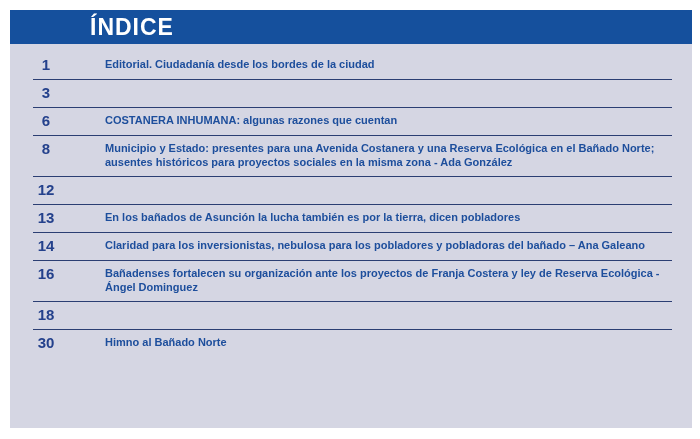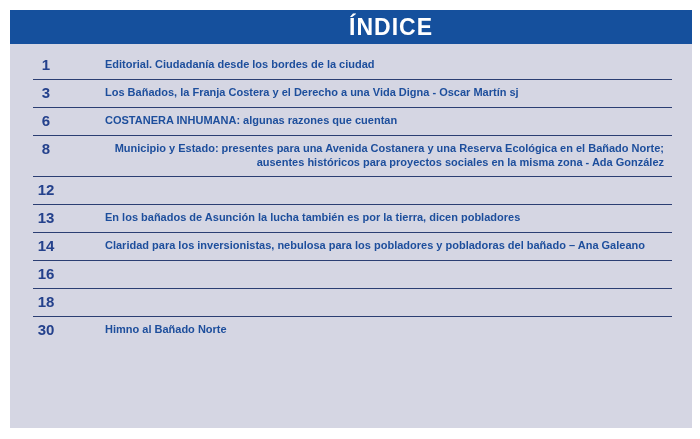--- a/index.html
+++ b/index.html
@@ -24,21 +24,20 @@
     background: #15509d;
   }
   .header-bar .title {
     margin: 0;
     padding-left: 80px;
     line-height: 34px;
     font-size: 23px;
     font-weight: 700;
     letter-spacing: 1px;
     color: #ffffff;
-    text-align: center;
   }
   .toc-panel {
     position: absolute;
     left: 10px;
     top: 44px;
     width: 682px;
     height: 384px;
     background: #d5d6e3;
     overflow: hidden;
   }
@@ -62,21 +61,20 @@
     color: #24418c;
     line-height: 14px;
   }
   .toc-title {
     margin-left: 46px;
     padding-right: 8px;
     font-size: 11px;
     font-weight: 700;
     color: #1d4e9c;
     line-height: 13.5px;
-    text-align: right;
   }
 </style>
 </head>
 <body>
 
 <div class="page">
 
   <div class="header-bar">
     <h1 class="title">ÍNDICE</h1>
   </div>
@@ -84,21 +82,20 @@
   <div class="toc-panel">
     <div class="toc-list">
 
       <div class="toc-row">
         <div class="toc-num">1</div>
         <div class="toc-title">Editorial. Ciudadanía desde los bordes de la ciudad</div>
       </div>
 
       <div class="toc-row">
         <div class="toc-num">3</div>
-        <div class="toc-title">Los Bañados, la Franja Costera y el Derecho a una Vida Digna - Oscar Martín sj</div>
       </div>
 
       <div class="toc-row">
         <div class="toc-num">6</div>
         <div class="toc-title">COSTANERA INHUMANA: algunas razones que cuentan</div>
       </div>
 
       <div class="toc-row">
         <div class="toc-num">8</div>
         <div class="toc-title">Municipio y Estado: presentes para una Avenida Costanera y una Reserva Ecológica en el Bañado Norte; ausentes históricos para proyectos sociales en la misma zona - Ada González</div>
@@ -115,20 +112,21 @@
         <div class="toc-title">En los bañados de Asunción la lucha también es por la tierra, dicen pobladores</div>
       </div>
 
       <div class="toc-row">
         <div class="toc-num">14</div>
         <div class="toc-title">Claridad para los inversionistas, nebulosa para los pobladores y pobladoras del bañado – Ana Galeano</div>
       </div>
 
       <div class="toc-row">
         <div class="toc-num">16</div>
+        <div class="toc-title">Bañadenses fortalecen su organización ante los proyectos de Franja Costera y ley de Reserva Ecológica - Ángel Dominguez</div>
       </div>
 
       <div class="toc-row">
         <div class="toc-num">18</div>
       </div>
 
       <div class="toc-row">
         <div class="toc-num">30</div>
         <div class="toc-title">Himno al Bañado Norte</div>
       </div>

